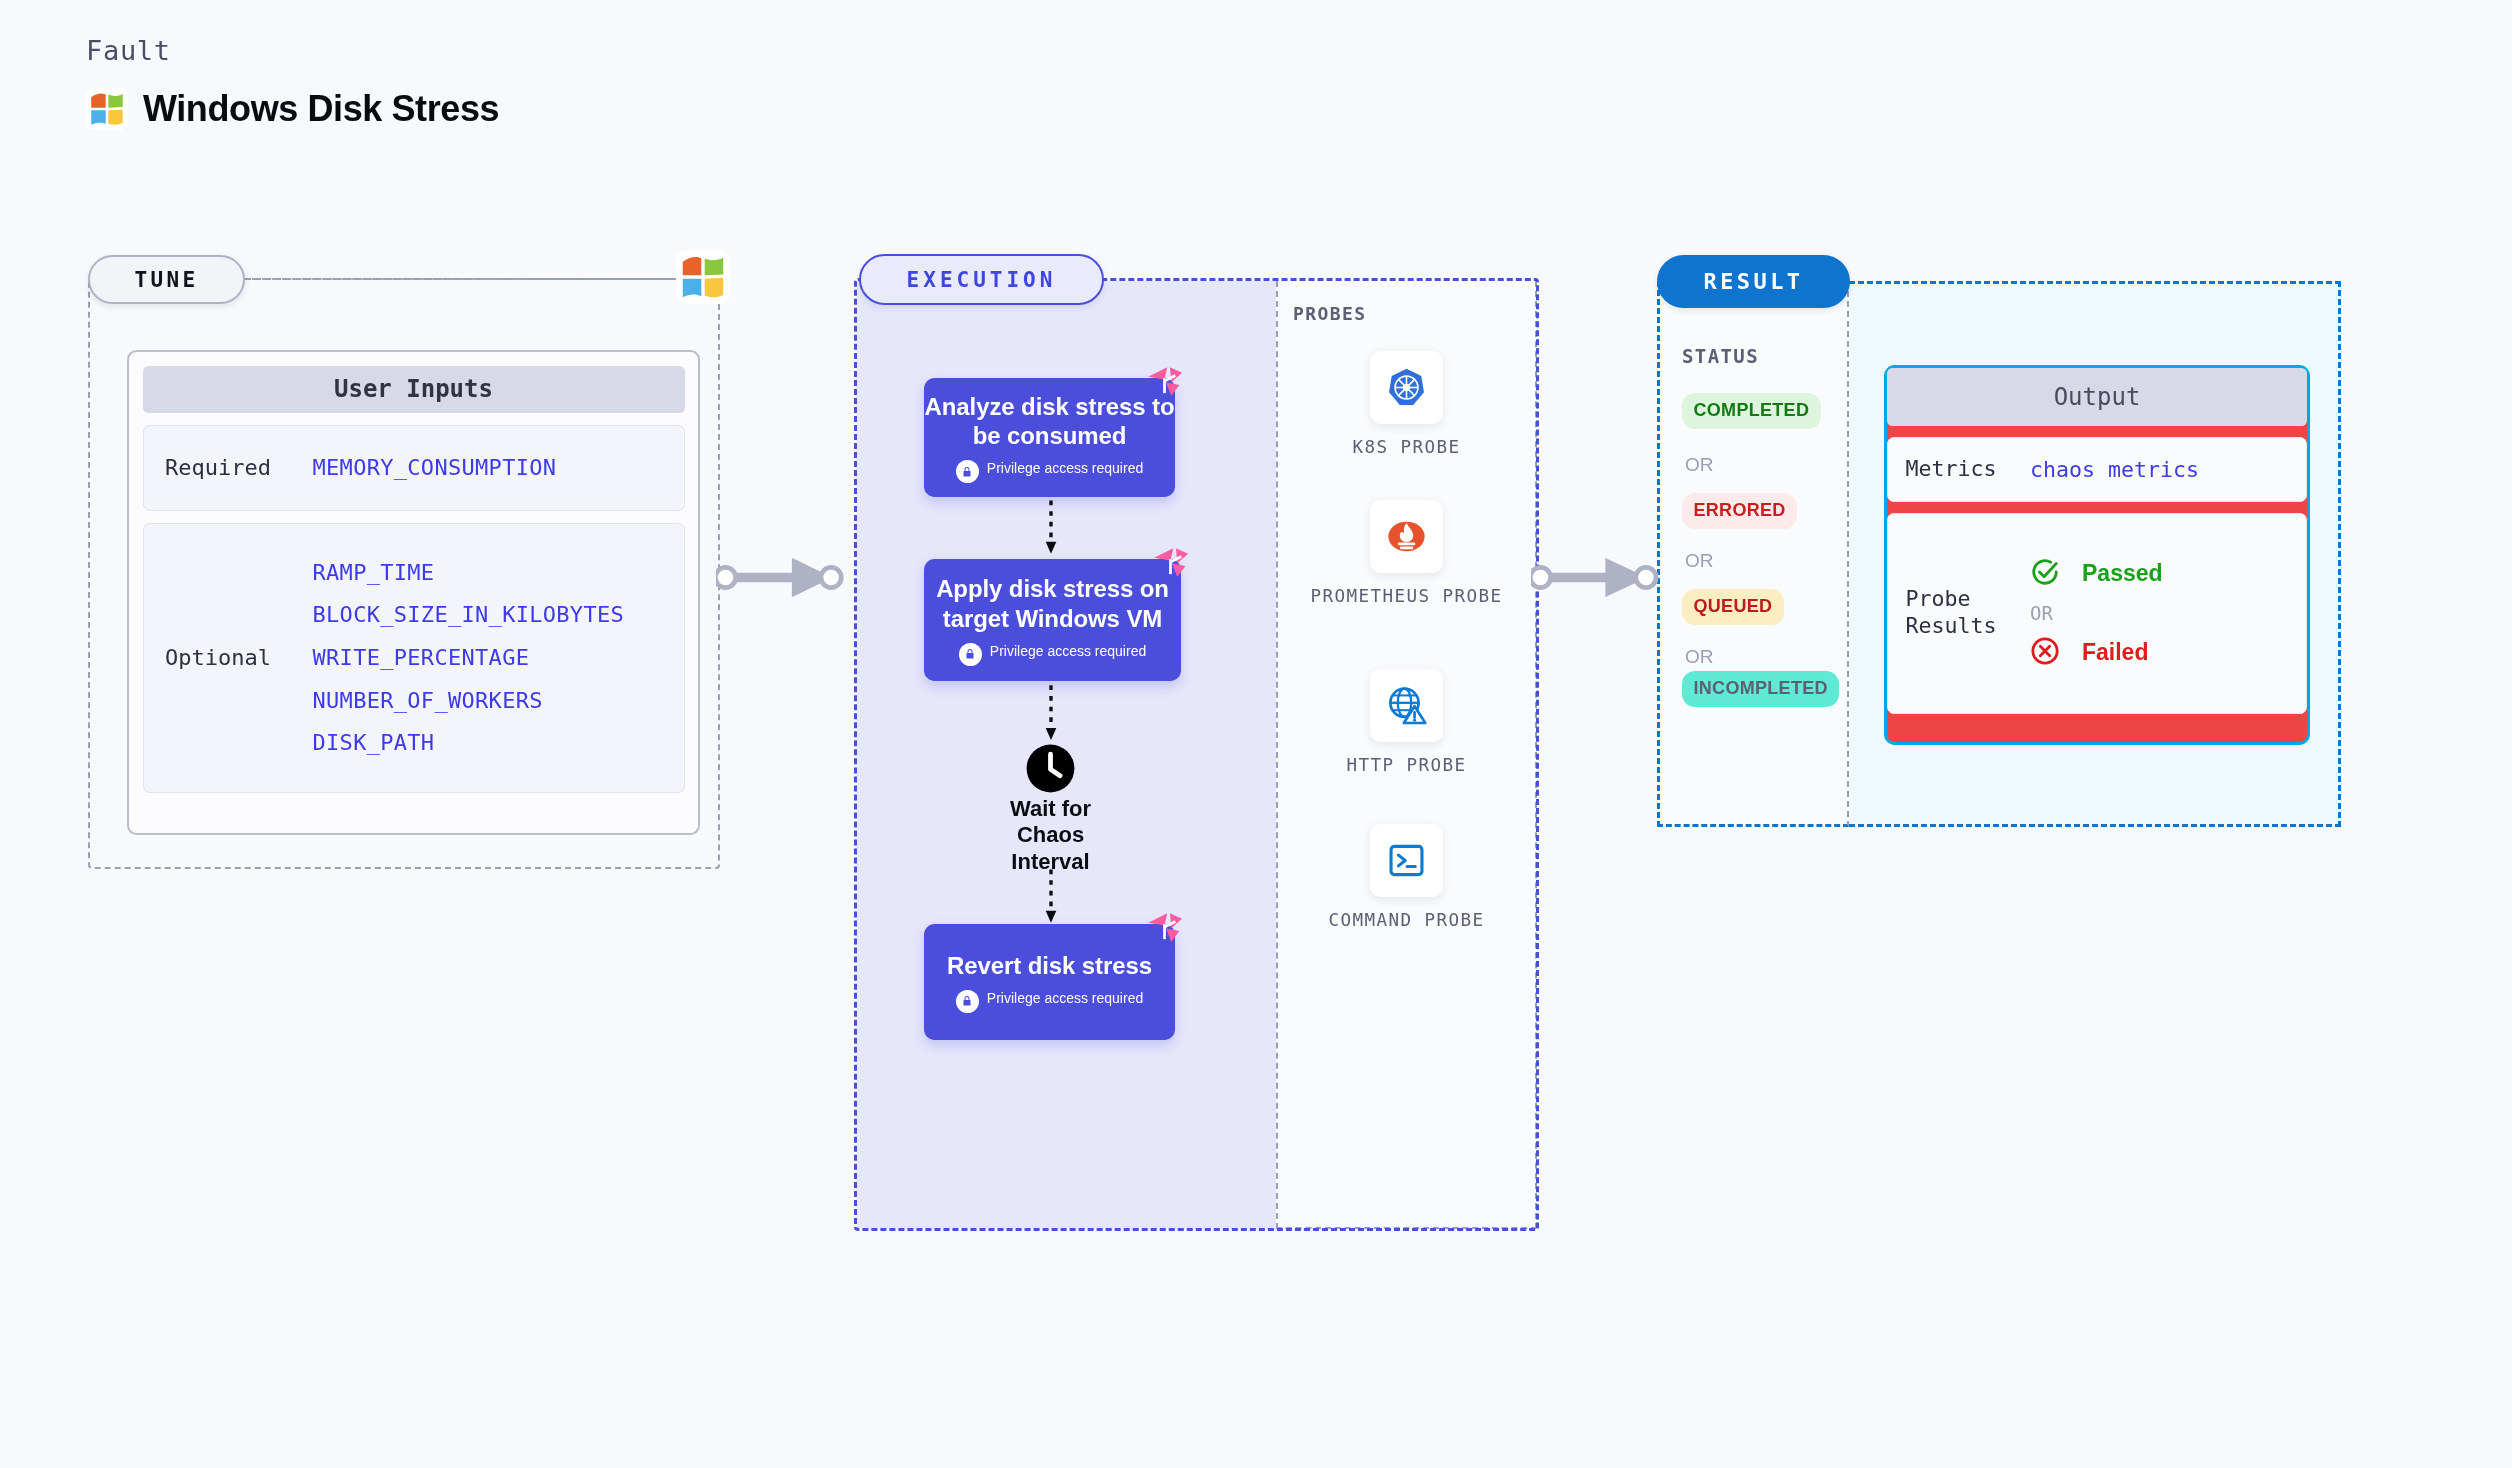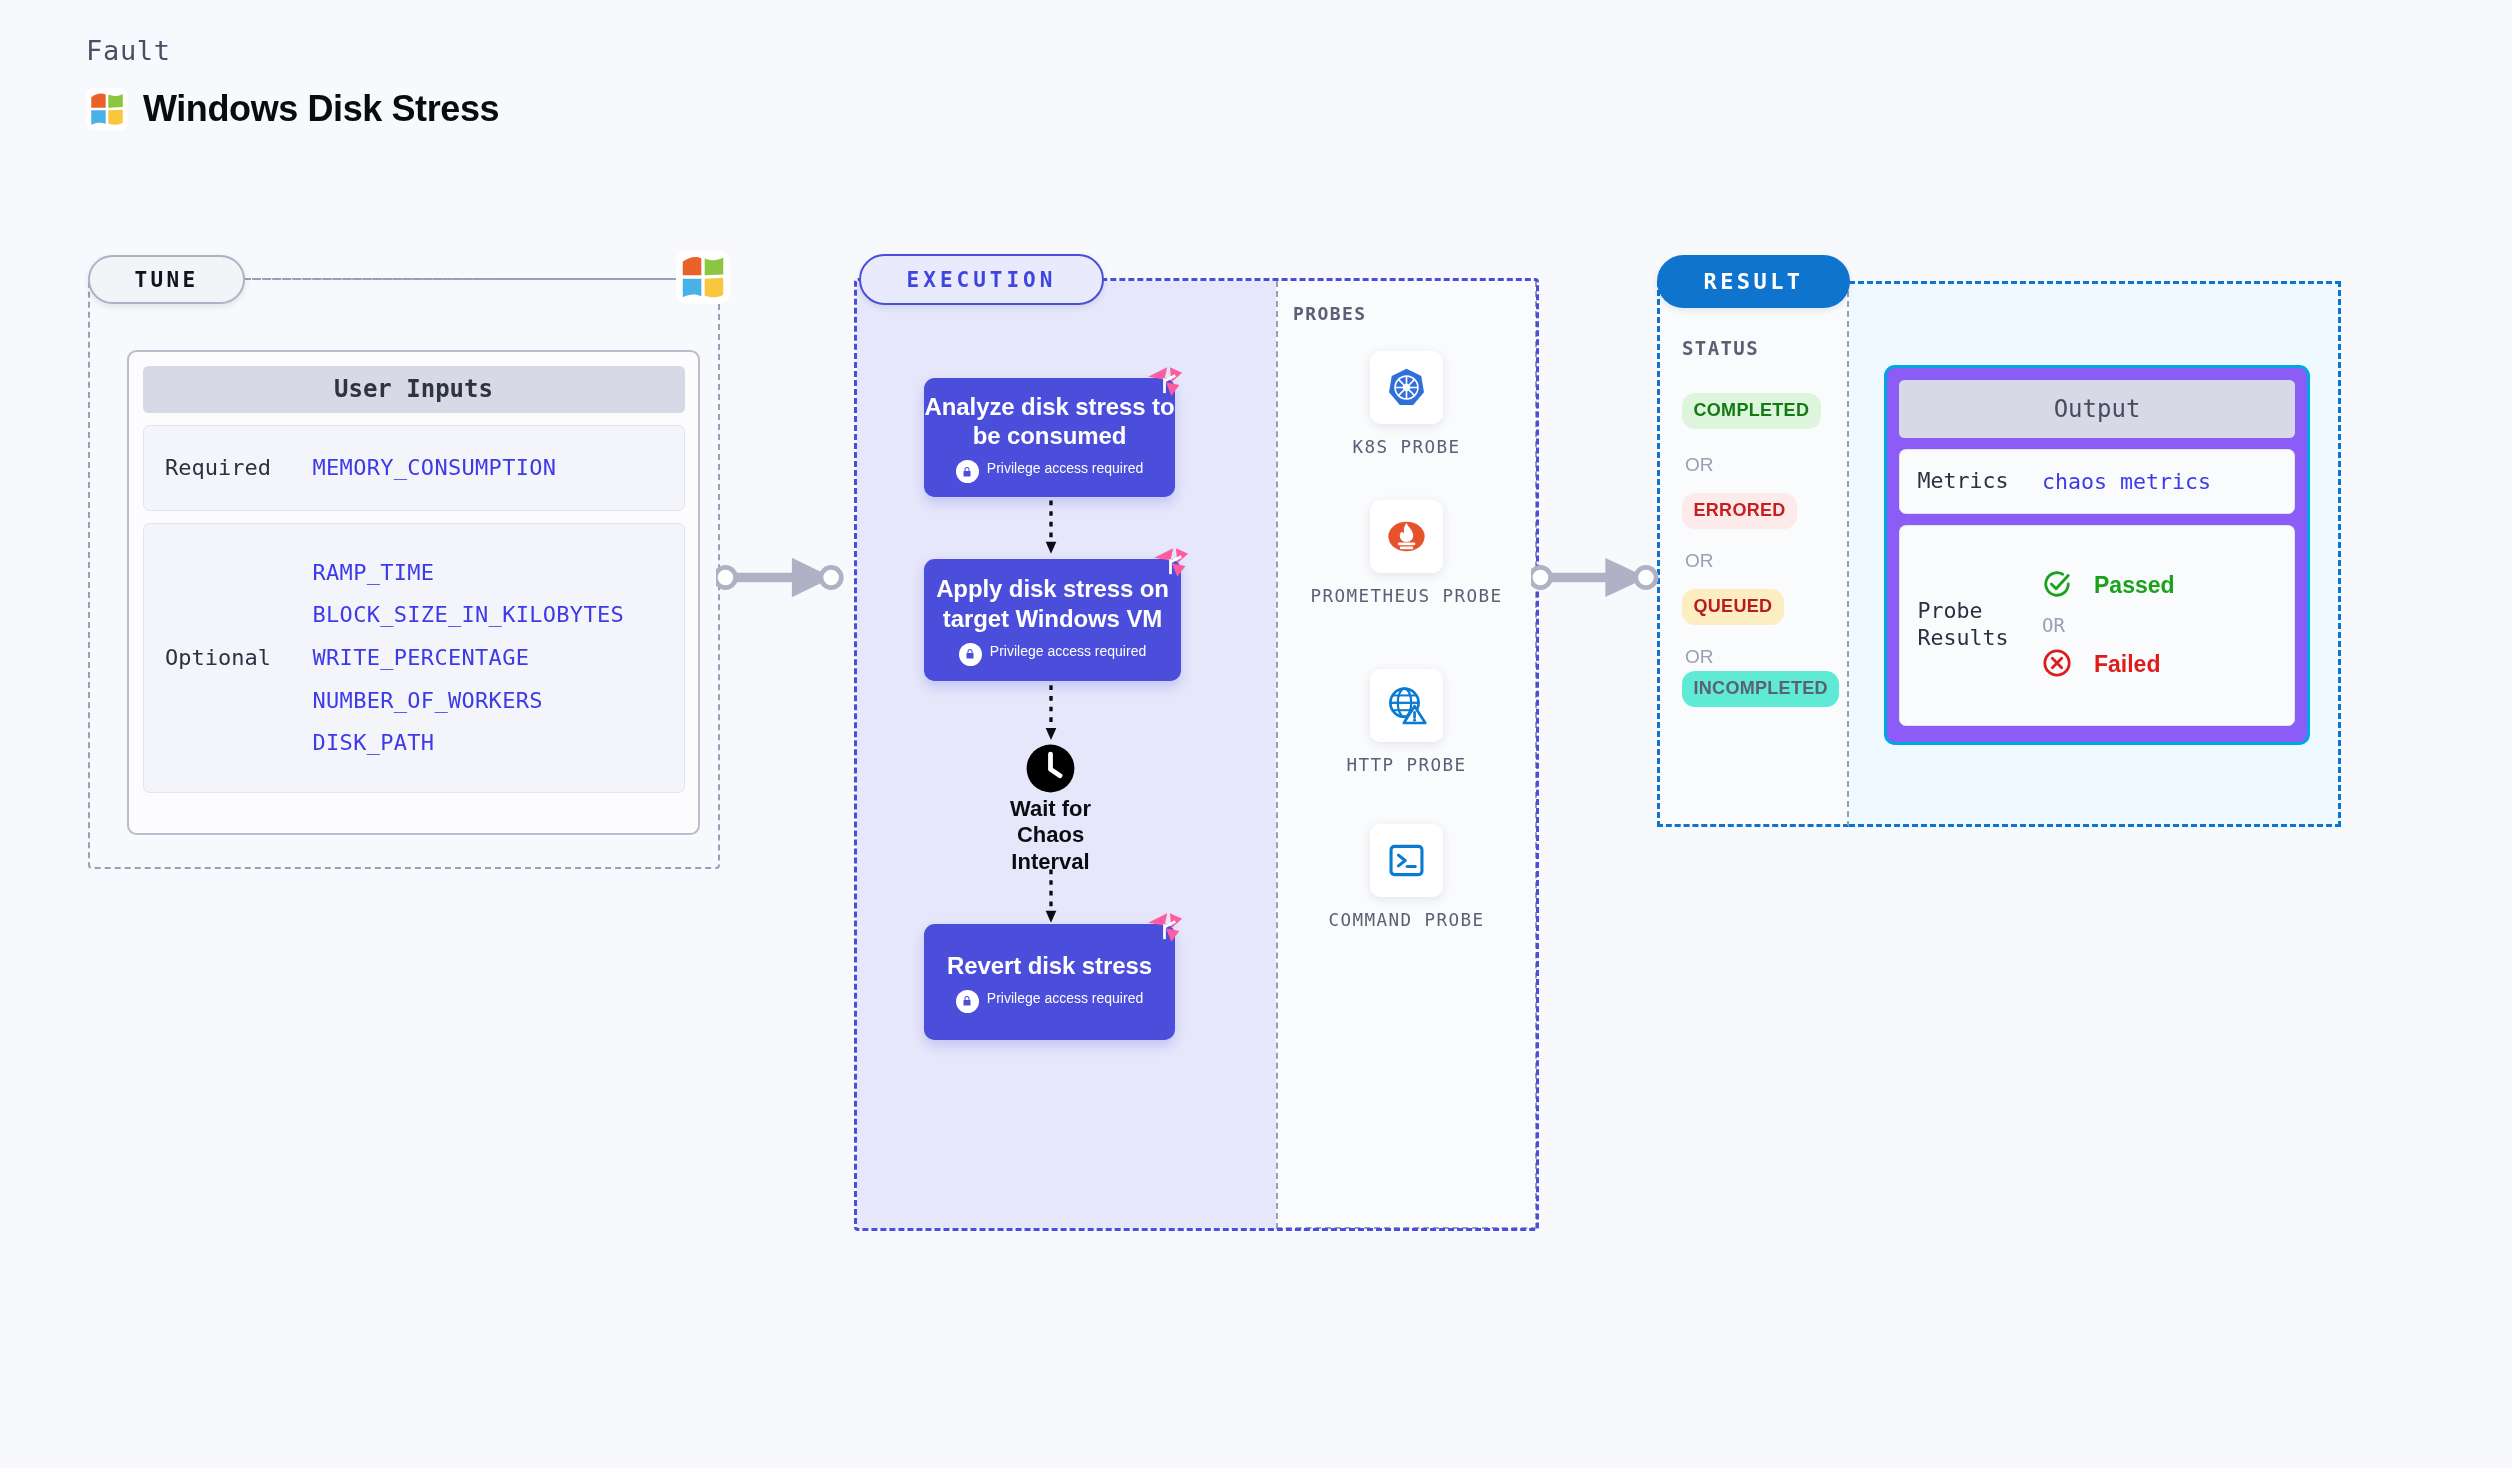--- a/index.html
+++ b/index.html
@@ -187,21 +187,21 @@
   }
   #result-output-col {
     position: absolute; left: 1849px; top: 281px;
     width: 492px; height: 546px;
     background: #eefaff;
     border-top: 3.4px dashed #0f74cd;
     border-right: 3.4px dashed #0f74cd;
     border-bottom: 3.4px dashed #0f74cd;
   }
   #status-title {
-    position: absolute; left: 1682px; top: 337px;
+    position: absolute; left: 1682px; top: 345px;
     font-family: "DejaVu Sans Mono", monospace;
     font-size: 19px; font-weight: bold; color: #5b6074; letter-spacing: 1.4px;
   }
   .status-badge {
     position: absolute; left: 1682px;
     border-radius: 13px; padding: 7.4px 11.5px;
     font-size: 18px; font-weight: bold; letter-spacing: 0.3px;
   }
   .status-or {
     position: absolute; left: 1685px;
@@ -211,22 +211,21 @@
   #or-0 { top: 454px; }
   #st-1 { top: 493px; background: #fdebeb; color: #c71f1f; }
   #or-1 { top: 550px; }
   #st-2 { top: 589px; background: #fdeec2; color: #b81c1c; }
   #or-2 { top: 646px; }
   #st-3 { top: 671px; background: #5eead4; color: #5b6074; }
 
   #output-card {
     position: absolute; left: 1884px; top: 365px;
     width: 426px; height: 380px;
-    background: #8b5cf6; border: 3.4px solid #00a7e5; border-radius: 10.8px;
-    padding: 12px;
+    background: #ef4444; border: 3.4px solid #00a7e5; border-radius: 10.8px;
   }
   #output-header {
     height: 58px; background: #d7d9e6; border-radius: 5.4px;
     display: flex; align-items: center; justify-content: center;
     font-family: "DejaVu Sans Mono", monospace;
     font-size: 24px; color: #474c60;
   }
   .out-block {
     margin-top: 10.8px; background: #fafbfd;
     border: 1.4px solid #e2e4ee; border-radius: 6.8px;

